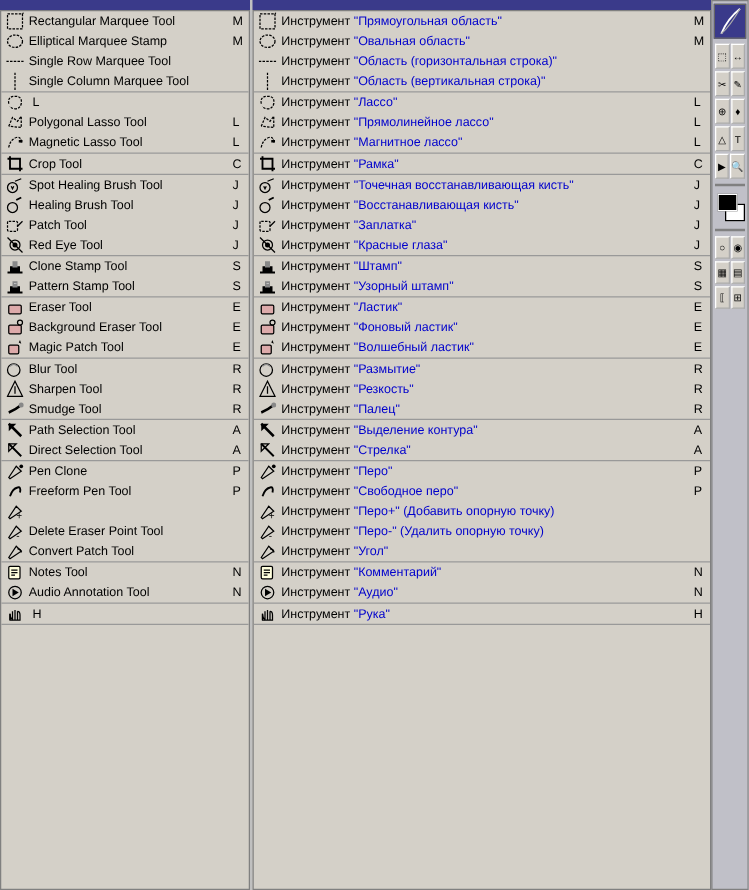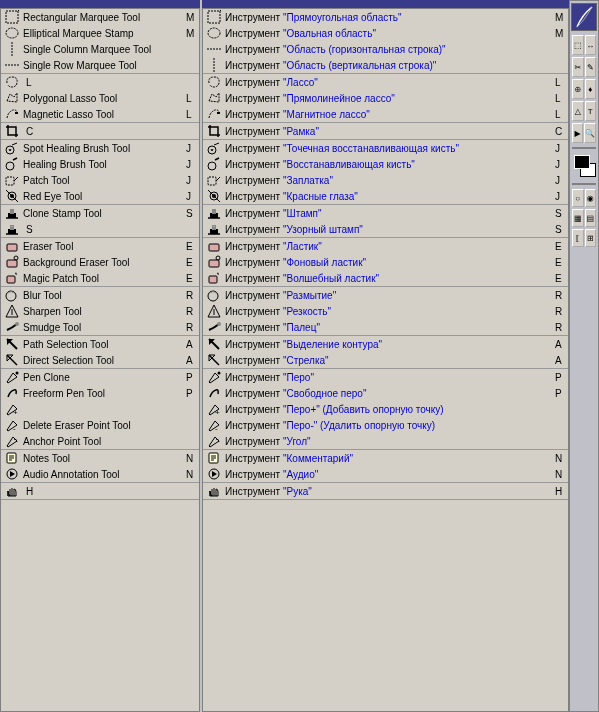--- a/index.html
+++ b/index.html
@@ -154,33 +154,33 @@
                 <svg viewBox="0 0 14 14" fill="none">
                   <ellipse cx="7" cy="7" rx="6" ry="5" stroke="#000" stroke-width="1" stroke-dasharray="2,1" fill="none"></ellipse>
                 </svg>
               </div>
               <span class="tool-name">Elliptical Marquee Stamp</span>
               <span class="tool-key">M</span>
             </div>
             <div class="tool-row">
               <div class="tool-icon">
                 <svg viewBox="0 0 14 14" fill="none">
+                  <line x1="0" y1="7" x2="14" y2="7" stroke="#000" stroke-width="1" stroke-dasharray="2,1"></line>
+                </svg>
+              </div>
+              <span class="tool-name">Single Row Marquee Tool</span>
+              <span class="tool-key"></span>
+            </div>
+            <div class="tool-row">
+              <div class="tool-icon">
+                <svg viewBox="0 0 14 14" fill="none">
                   <line x1="7" y1="0" x2="7" y2="14" stroke="#000" stroke-width="1" stroke-dasharray="2,1"></line>
                 </svg>
               </div>
               <span class="tool-name">Single Column Marquee Tool</span>
-              <span class="tool-key"></span>
-            </div>
-            <div class="tool-row">
-              <div class="tool-icon">
-                <svg viewBox="0 0 14 14" fill="none">
-                  <line x1="0" y1="7" x2="14" y2="7" stroke="#000" stroke-width="1" stroke-dasharray="2,1"></line>
-                </svg>
-              </div>
-              <span class="tool-name">Single Row Marquee Tool</span>
               <span class="tool-key"></span>
             </div>
           </div>
           <div class="section">
             <div class="tool-row">
               <div class="tool-icon">
                 <svg viewBox="0 0 14 14" fill="none">
                   <path d="M2 8 Q1 2 7 2 Q13 2 12 8 Q11 12 7 12 Q4 12 3 10" stroke="#000" stroke-width="1" fill="none" stroke-dasharray="2,1"></path>
                 </svg>
               </div>
@@ -207,20 +207,21 @@
             </div>
           </div>
           <div class="section">
             <div class="tool-row">
               <div class="tool-icon">
                 <svg viewBox="0 0 14 14" fill="none">
                   <path d="M3 1 L3 11 L13 11" stroke="#000" stroke-width="1.5"></path>
                   <path d="M1 3 L11 3 L11 13" stroke="#000" stroke-width="1.5"></path>
                 </svg>
               </div>
+              <span class="tool-name">Crop Tool</span>
               <span class="tool-key">C</span>
             </div>
           </div>
           <div class="section">
             <div class="tool-row">
               <div class="tool-icon">
                 <svg viewBox="0 0 14 14" fill="none">
                   <circle cx="5" cy="9" r="4" stroke="#000" stroke-width="1" fill="none"></circle>
                   <line x1="7" y1="4" x2="12" y2="2" stroke="#000" stroke-width="1"></line>
                   <path d="M4 8 L5 10 L6 8" stroke="#000" stroke-width="1" fill="none"></path>
@@ -275,20 +276,21 @@
             </div>
             <div class="tool-row">
               <div class="tool-icon">
                 <svg viewBox="0 0 14 14" fill="none">
                   <rect x="3" y="7" width="8" height="5" fill="#000"></rect>
                   <rect x="5" y="3" width="4" height="5" fill="#888"></rect>
                   <line x1="1" y1="12" x2="13" y2="12" stroke="#000" stroke-width="1.5"></line>
                   <text x="6" y="6" font-size="4" fill="#fff">~</text>
                 </svg>
               </div>
+              <span class="tool-name">Pattern Stamp Tool</span>
               <span class="tool-key">S</span>
             </div>
           </div>
           <div class="section">
             <div class="tool-row">
               <div class="tool-icon">
                 <svg viewBox="0 0 14 14" fill="none">
                   <rect x="2" y="5" width="10" height="7" rx="1" stroke="#000" stroke-width="1" fill="#daa"></rect>
                 </svg>
               </div>
@@ -409,21 +411,21 @@
               <span class="tool-name">Delete Eraser Point Tool</span>
               <span class="tool-key"></span>
             </div>
             <div class="tool-row">
               <div class="tool-icon">
                 <svg viewBox="0 0 14 14" fill="none">
                   <path d="M2 12 L8 3 L12 7 L3 13 Z" stroke="#000" stroke-width="1" fill="none"></path>
                   <path d="M9 5 Q12 5 12 8" stroke="#000" stroke-width="1" fill="none"></path>
                 </svg>
               </div>
-              <span class="tool-name">Anchor Point Tool</span>
+              <span class="tool-name">Convert Patch Tool</span>
               <span class="tool-key"></span>
             </div>
           </div>
           <div class="section">
             <div class="tool-row">
               <div class="tool-icon">
                 <svg viewBox="0 0 14 14" fill="none">
                   <rect x="2" y="2" width="9" height="10" rx="1" stroke="#000" stroke-width="1" fill="#ffd"></rect>
                   <line x1="4" y1="5" x2="9" y2="5" stroke="#000" stroke-width="1"></line>
                   <line x1="4" y1="7" x2="9" y2="7" stroke="#000" stroke-width="1"></line>

